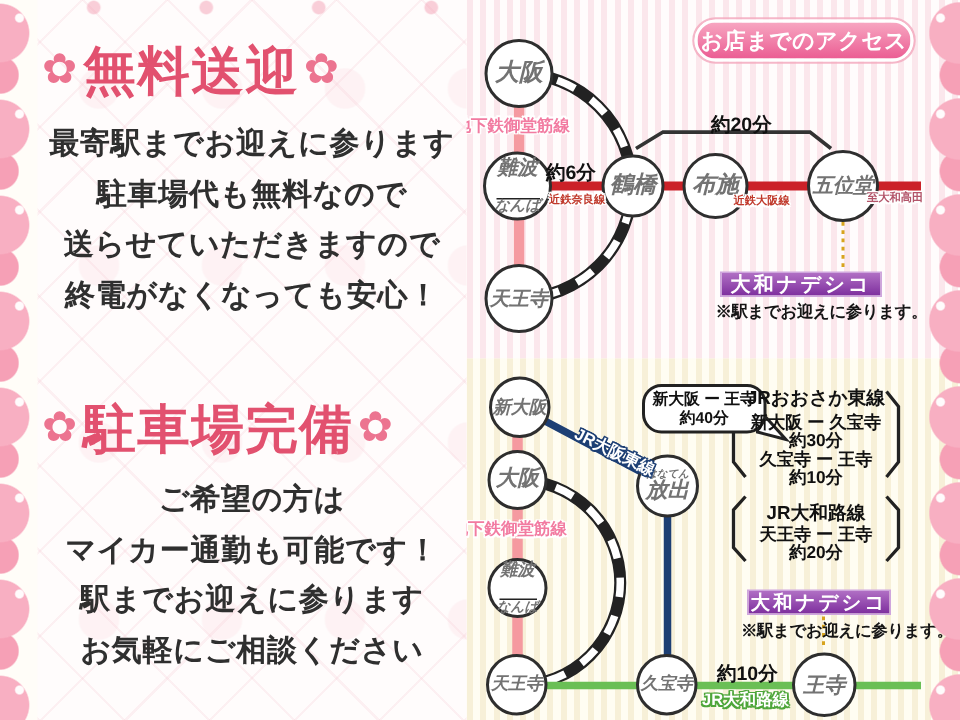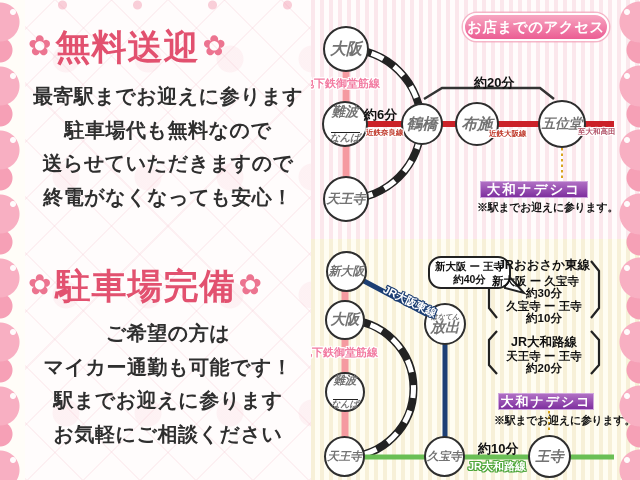--- a/index.html
+++ b/index.html
@@ -168,21 +168,21 @@
 
   <div class="lbl outline-white" style="left:301px;top:345px;font-size:11px;color:#f27ba1;">地下鉄御堂筋線</div>
   <div class="lbl outline-navy" style="left:387px;top:282px;font-size:11px;transform:rotate(26deg);transform-origin:left top;">JR大阪東線</div>
 
   <div class="bubble">
     <span>新大阪 ー 王寺</span>
     <span>約40分</span>
   </div>
 
   <div class="lbl" style="left:492px;top:257px;width:104px;text-align:center;font-size:12.5px;">JRおおさか東線</div>
-  <div class="lbl" style="left:492px;top:274px;width:104px;text-align:left;font-size:11.5px;">新大阪 ー 久宝寺</div>
+  <div class="lbl" style="left:492px;top:274px;width:104px;text-align:center;font-size:11.5px;">新大阪 ー 久宝寺</div>
   <div class="lbl" style="left:492px;top:286px;width:104px;text-align:center;font-size:11.5px;">約30分</div>
   <div class="lbl" style="left:492px;top:299px;width:104px;text-align:center;font-size:11.5px;">久宝寺 ー 王寺</div>
   <div class="lbl" style="left:492px;top:311px;width:104px;text-align:center;font-size:11.5px;">約10分</div>
 
   <div class="lbl" style="left:492px;top:334px;width:104px;text-align:center;font-size:12.5px;">JR大和路線</div>
   <div class="lbl" style="left:492px;top:349px;width:104px;text-align:center;font-size:11.5px;">天王寺 ー 王寺</div>
   <div class="lbl" style="left:492px;top:361px;width:104px;text-align:center;font-size:11.5px;">約20分</div>
 
   <div class="lbl" style="left:478px;top:440px;font-size:13px;">約10分</div>
   <div class="lbl outline-green" style="left:468px;top:459px;font-size:11px;">JR大和路線</div>

